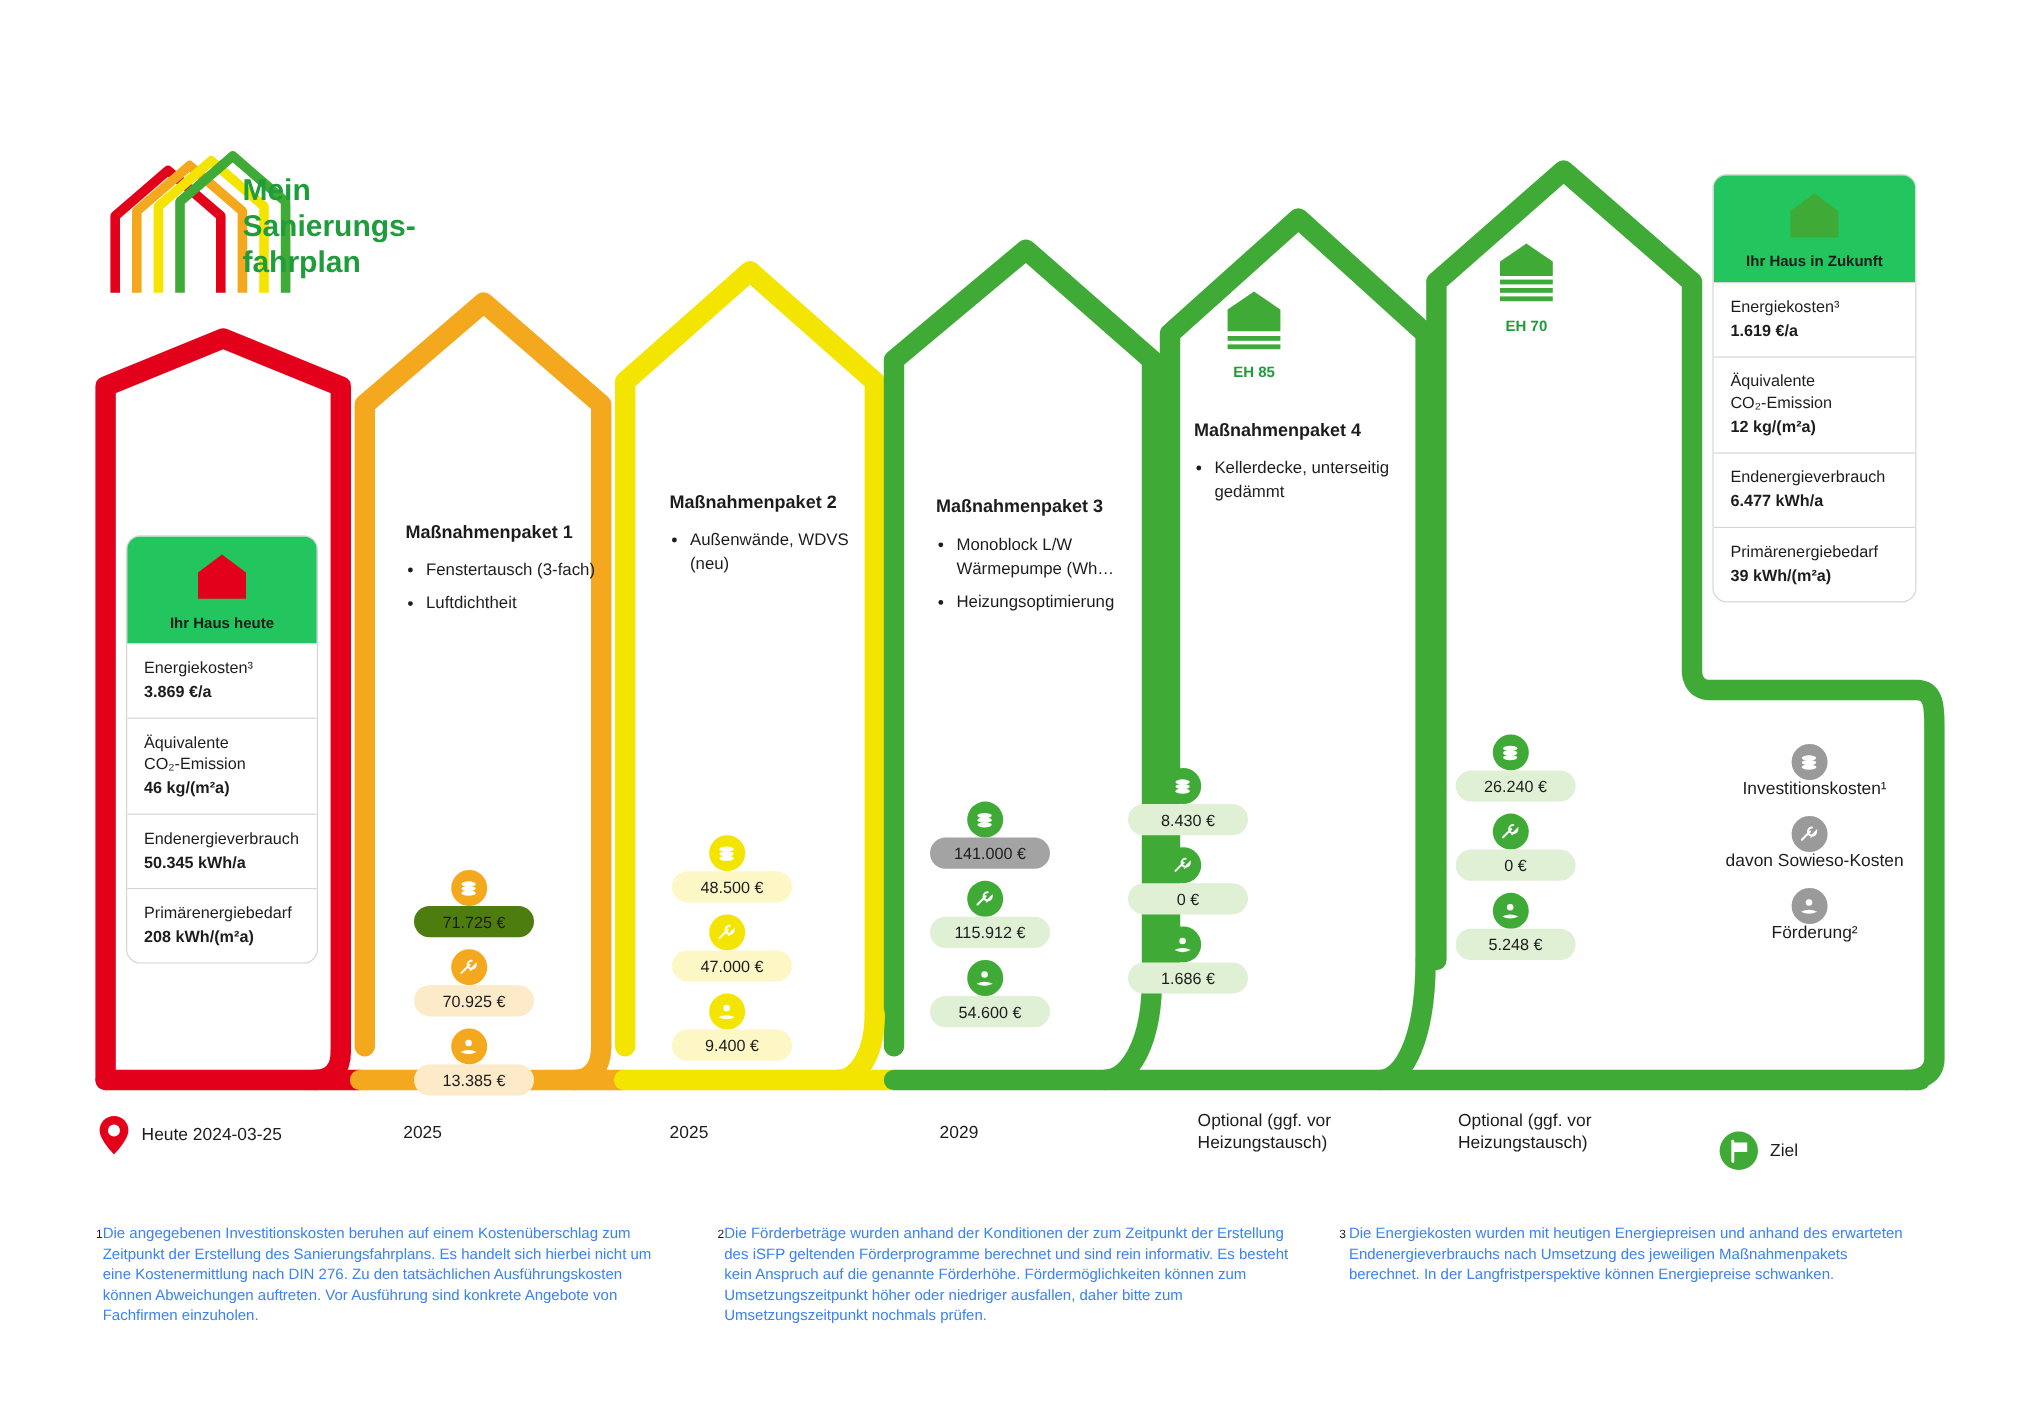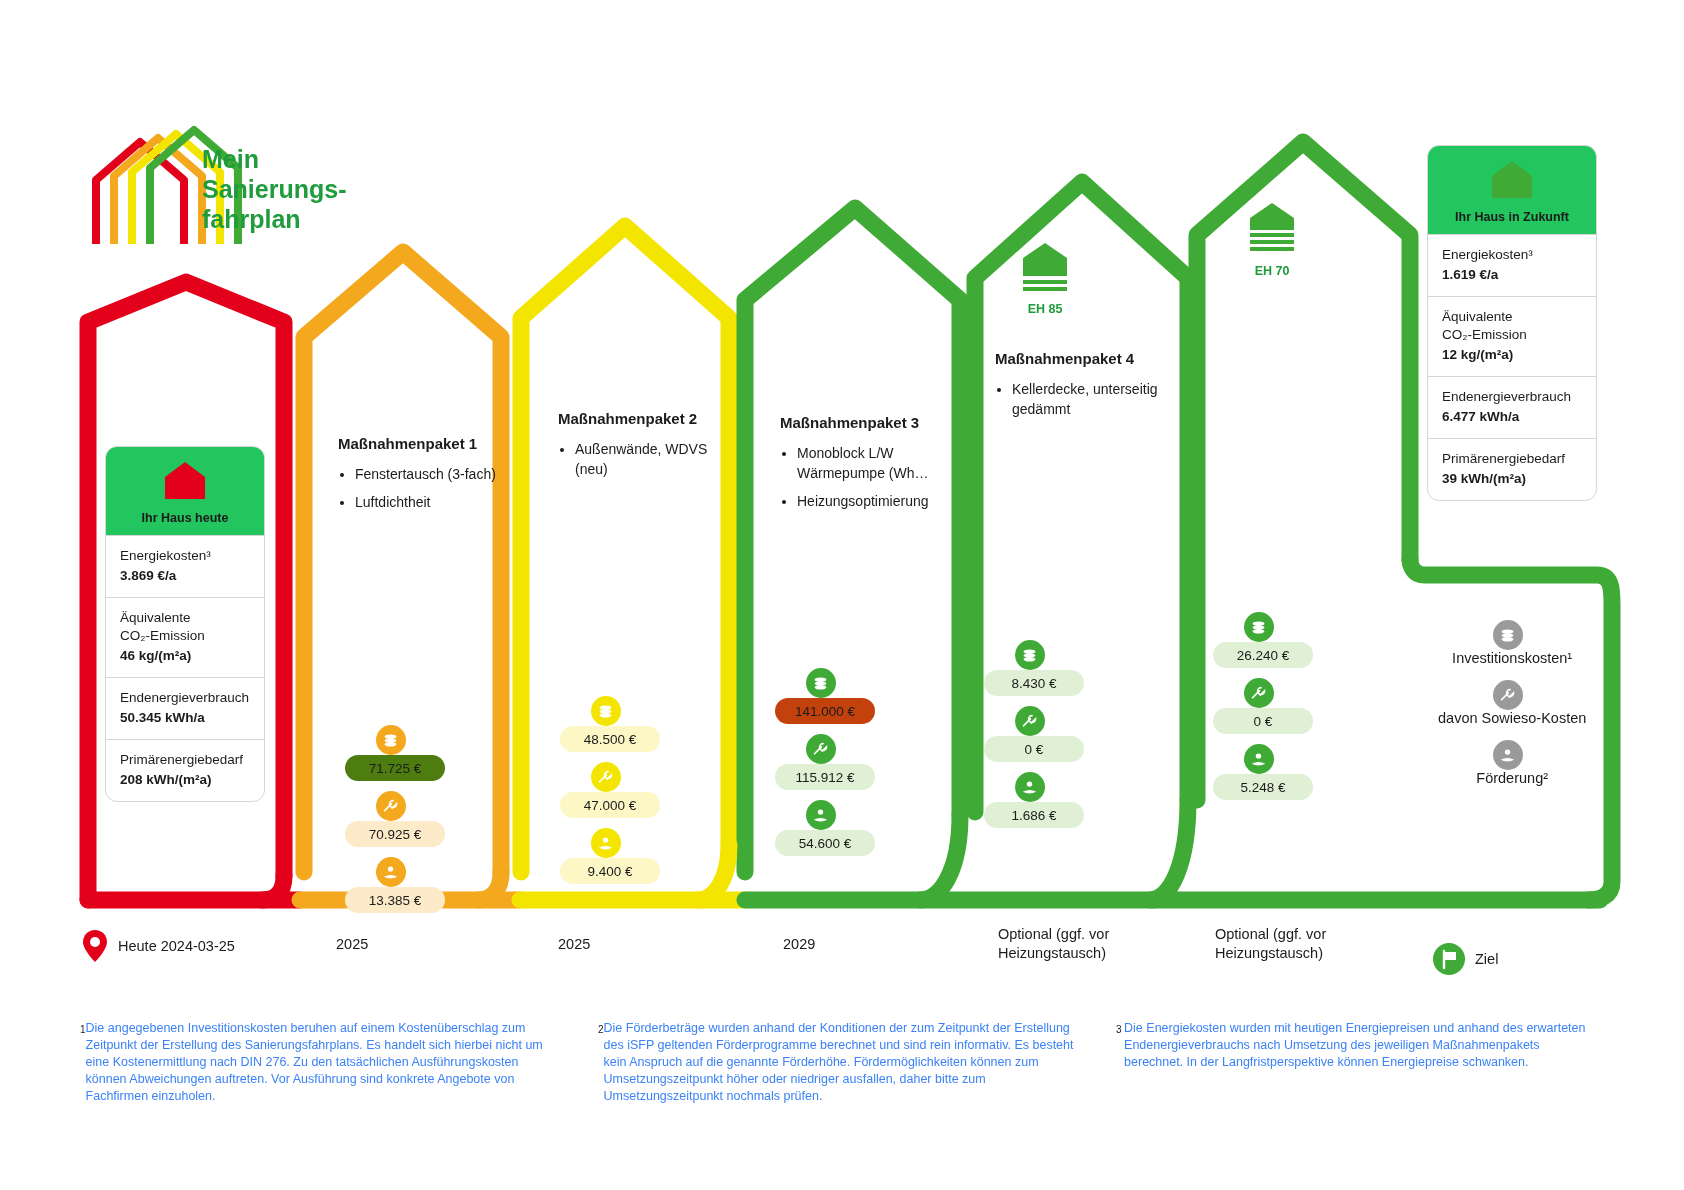--- a/index.html
+++ b/index.html
@@ -292,21 +292,21 @@
   </div>
   <div class="pills" style="left:775px;top:668px;">
     <div class="pill-row">
       <div class="pill-ic" style="background:#3faa35">
         <svg width="17" height="17" viewBox="0 0 20 20">
             <ellipse cx="10" cy="5.5" rx="7" ry="2.6" fill="#fff"></ellipse>
             <ellipse cx="10" cy="10" rx="7" ry="2.6" fill="#fff"></ellipse>
             <ellipse cx="10" cy="14.5" rx="7" ry="2.6" fill="#fff"></ellipse>
           </svg>
       </div>
-      <div class="pill-val" style="background:#c2410c">141.000 €</div>
+      <div class="pill-val" style="background:#a3a3a3">141.000 €</div>
     </div>
     <div class="pill-row">
       <div class="pill-ic" style="background:#3faa35">
         <svg width="17" height="17" viewBox="0 0 20 20">
             <path d="M3 15 L11 7 M13 3 a4 4 0 1 0 4 4 L12 12" stroke="#fff" stroke-width="2" fill="none" stroke-linecap="round"></path>
           </svg>
       </div>
       <div class="pill-val" style="background:#dff0d5">115.912 €</div>
     </div>
     <div class="pill-row">
@@ -319,21 +319,21 @@
       <div class="pill-val" style="background:#dff0d5">54.600 €</div>
     </div>
   </div>
 
   <div class="pkg" style="left:995px;top:350px;width:170px;">
     <h3>Maßnahmenpaket 4</h3>
     <ul>
       <li>Kellerdecke, unterseitig gedämmt</li>
     </ul>
   </div>
-  <div class="pills" style="left:984px;top:640px;">
+  <div class="pills" style="left:940px;top:640px;">
     <div class="pill-row">
       <div class="pill-ic" style="background:#3faa35">
         <svg width="17" height="17" viewBox="0 0 20 20">
             <ellipse cx="10" cy="5.5" rx="7" ry="2.6" fill="#fff"></ellipse>
             <ellipse cx="10" cy="10" rx="7" ry="2.6" fill="#fff"></ellipse>
             <ellipse cx="10" cy="14.5" rx="7" ry="2.6" fill="#fff"></ellipse>
           </svg>
       </div>
       <div class="pill-val" style="background:#dff0d5">8.430 €</div>
     </div>

